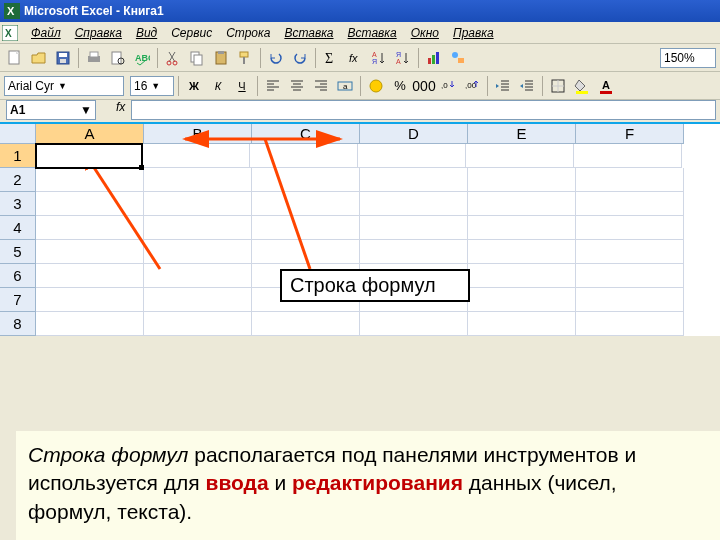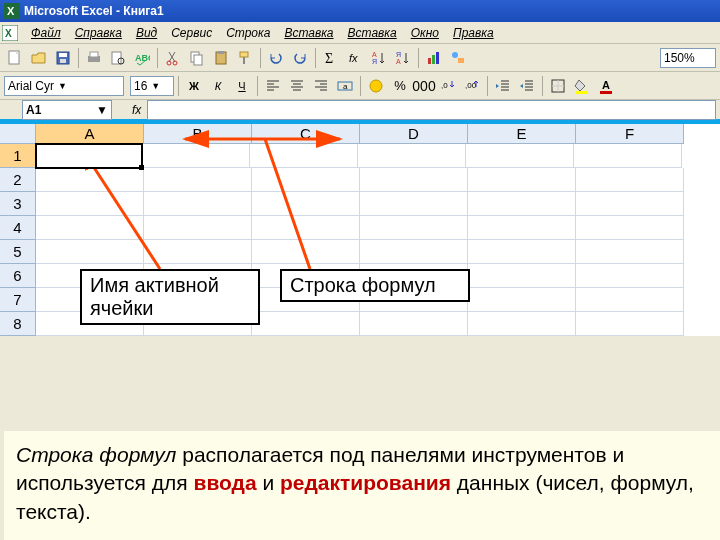--- a/index.html
+++ b/index.html
@@ -66,23 +66,22 @@
   }
   .combo {
     background:#fff; border:1px solid #7f9db9; height:20px;
     display:flex; align-items:center; padding:0 3px; font-size:12px;
   }
   .combo .arrow { margin-left:4px; font-size:9px; color:#000;}
   .name-row {
     background: #ece9d8;
     height: 24px;
     display: flex;
-    align-items: center;
-    border-bottom: 5px solid #0ea5e9;
-    padding-left: 16px;
+    align-items: flex-start;
+    border-bottom: 2px solid #0ea5e9;
   }
   .name-box {
     background:#fff; border:1px solid #7f9db9; width:90px; height:20px;
     margin-left:6px; display:flex; align-items:center; justify-content:space-between;
     padding:0 3px; font-size:12px; font-weight:bold;
   }
   .fx-label { font-style:italic; margin-left:20px; font-size:12px;}
   .formula-input {
     flex:1; background:#fff; border:1px solid #7f9db9; height:20px; margin-left:6px; margin-right:4px;
   }
@@ -105,21 +104,21 @@
   }
   .cell.active { border:2px solid #000; margin:-1px; position:relative; z-index:2;}
   .cell.active::after {
     content:""; position:absolute; right:-3px; bottom:-3px; width:5px; height:5px; background:#000;
   }
   .annot-box {
     position:absolute; background:#fff; border:2px solid #000;
     padding:3px 8px; font-size:20px; font-family: Arial;
   }
   .footer {
-    position:absolute; left:4px; right:0; bottom:0;
+    position:absolute; left:16px; right:0; bottom:0;
     background:#fdfde9; padding:10px 22px 14px 12px;
     font-size:21px; font-family: Arial; line-height:1.35;
   }
   .footer .em { font-style: italic; }
   .footer .red { color:#c00000; font-weight:bold;}
   svg.arrow-line { position:absolute; pointer-events:none; }
   .zoom-box { display:flex; align-items:center; margin-left:auto; }
 </style>
 </head>
 <body>
@@ -501,23 +500,20 @@
       </marker>
     </defs>
 
     <line x1="160" y1="145" x2="80" y2="22" stroke="#ff4500" stroke-width="3" marker-end="url(#ah)"></line>
 
     <line x1="310" y1="145" x2="265" y2="15" stroke="#ff4500" stroke-width="3"></line>
     <line x1="265" y1="15" x2="185" y2="15" stroke="#ff4500" stroke-width="3" marker-end="url(#ah)"></line>
     <line x1="265" y1="15" x2="340" y2="15" stroke="#ff4500" stroke-width="3" marker-end="url(#ah)"></line>
   </svg>
 
-  <div class="annot-box" style="left:80px; top:145px; width:180px;">
-    <span>Имя активной ячейки</span>
-  </div>
   <div class="annot-box" style="left:280px; top:145px; width:190px;">
     <span>Строка формул</span>
   </div>
 </div>
 
 <div class="footer">
   <span class="em">Строка формул</span><span> располагается под панелями инструментов и используется для </span><span class="red">ввода</span><span> и </span><span class="red">редактирования</span><span> данных (чисел, формул, текста).</span>
 </div>
 
 </body></html>

